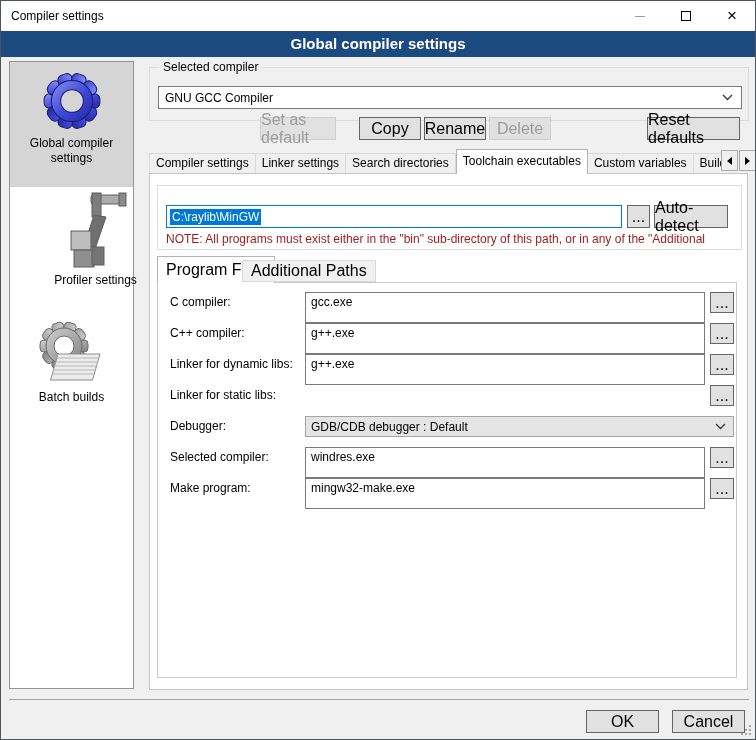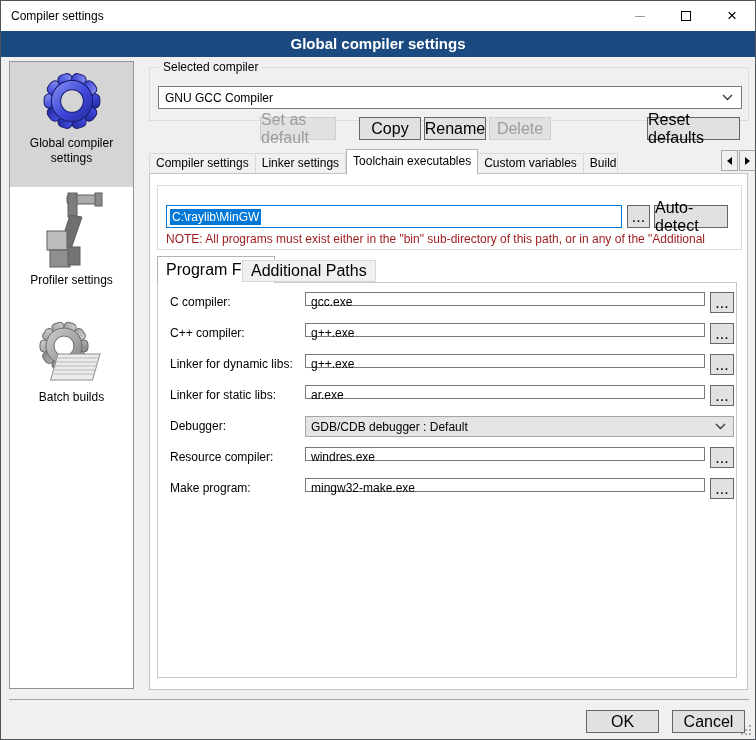--- a/index.html
+++ b/index.html
@@ -17,21 +17,21 @@
   .glyph-close { font-size:17px; color:#000; line-height:10px; }
   
   .header { position:absolute; left:0; top:30px; width:754px; height:26px; background:#1a4a80;
             color:#fff; font-weight:bold; font-size:15px; text-align:center; line-height:25px; }
   
   .sidebar { position:absolute; left:8px; top:60px; width:125px; height:628px; background:#fff; border:1px solid #949494; }
   .side-item { width:100%; display:flex; flex-direction:column; align-items:center; text-align:center; font-size:12px; color:#000; cursor:default; }
   .side-item .lbl { line-height:15px; padding:2px 4px 6px; }
   .side-item.selected { background:#d5d5d5; }
   .s1 { padding-top:6px; min-height:125px; }
-  .s2 { margin-top:4px; }
+  .s2 { margin-top:4px;margin-left:24px; }
   .s3 { margin-top:24px; }
   
   .groupbox { position:absolute; border:1px solid #dcdcdc; }
   .groupbox > .gb-label { position:absolute; top:-8px; left:9px; font-size:12px; padding:0 4px; }
   .gb-gray  > .gb-label { background:#f0f0f0; }
   .gb-white > .gb-label { background:#ffffff; }
   
   #grp-compiler { left:148px; top:66px; width:600px; height:54px; }
   .combo { background:#fff; border:1px solid #7a7a7a; height:23px; display:flex; align-items:center; font-size:12px; padding-left:6px; }
   .combo .chev { margin-left:auto; padding-right:8px; display:flex; }
@@ -60,21 +60,21 @@
   #btn-autodetect  { left:496px; top:19px; width:74px; }
   .note { position:absolute; left:8px; top:46px; width:575px; font-size:12px; color:#9c1a1c; white-space:nowrap; overflow:hidden; }
   
   .subtab { position:absolute; font-size:16px; z-index:3; }
   #subtab-program { left:156px; top:255px; height:27px; background:#fff; border:1px solid #b4b4b4; border-bottom:none; line-height:25px; padding:0 8px; }
   #subtab-additional { left:241px; top:259px; height:22px; background:#f0f0f0; border:1px solid #d9d9d9; line-height:20px; padding:0 8px; }
   .subpage { position:absolute; left:156px; top:281px; width:580px; height:396px; background:#fff; border:1px solid #c9c9c9; z-index:2; }
   
   .frow { position:absolute; left:0; width:100%; height:23px; }
   .frow .flabel { position:absolute; left:12px; top:0; font-size:12px; line-height:21px; }
-  .finput { position:absolute; left:147px; width:400px; height:14px; background:#fff; border:1px solid #7a7a7a;
+  .finput { position:absolute; left:147px; width:400px; height:31px; background:#fff; border:1px solid #7a7a7a;
             font-size:12px; line-height:19px; padding-left:5px; }
   .fbrowse { position:absolute; left:552px; width:24px; height:21px; top:0; }
   .fcombo { position:absolute; left:147px; width:429px; height:21px; background:#e5e5e5; border:1px solid #a5a5a5;
             font-size:12px; display:flex; align-items:center; padding-left:5px; }
   .fcombo .chev { margin-left:auto; padding-right:7px; display:flex; }
   
   .footer-sep { position:absolute; left:8px; top:698px; width:740px; height:1px; background:#a3a3a3; }
   #btn-ok { left:585px; top:709px; width:73px; }
   #btn-cancel { left:671px; top:709px; width:73px; }
   .grip { position:absolute; right:4px; bottom:4px; width:2px; height:2px; background:#a8a8a8;
@@ -175,20 +175,21 @@
     <div class="btn disabled" style="left:110px; top:49px; width:76px;">Set as default</div>
     <div class="btn" style="left:209px; top:49px; width:62px;">Copy</div>
     <div class="btn" style="left:274px; top:49px; width:62px;">Rename</div>
     <div class="btn disabled" style="left:339px; top:49px; width:62px;">Delete</div>
     <div class="btn" style="left:497px; top:49px; width:93px;">Reset defaults</div>
   </div>
 
   <div class="tabstrip">
     <span class="tab">Compiler settings</span>
     <span class="tab">Linker settings</span>
+    <span class="tab">Search directories</span>
     <span class="tab active">Toolchain executables</span>
     <span class="tab">Custom variables</span>
     <span class="tab clip">Build options</span>
   </div>
   <div class="tabarrow" id="arrow-left">
       <span class="tri-l"></span>
     </div>
   <div class="tabarrow" id="arrow-right">
       <span class="tri-r"></span>
     </div>
@@ -222,38 +223,37 @@
     </div>
 
     <div class="frow" style="top:71px;">
       <span class="flabel">Linker for dynamic libs:</span>
       <span class="finput">g++.exe</span>
       <span class="btn fbrowse">...</span>
     </div>
 
     <div class="frow" style="top:102px;">
       <span class="flabel">Linker for static libs:</span>
-      <span class="finput">ar.exe</span>
       <span class="btn fbrowse">...</span>
     </div>
 
     <div class="frow" style="top:133px;">
       <span class="flabel">Debugger:</span>
       <span class="fcombo">
         <span>GDB/CDB debugger : Default</span>
         <span class="chev">
           <svg width="11" height="7">
               <polyline points="1,1 5.5,5.5 10,1" fill="none" stroke="#3c3c3c" stroke-width="1.4"></polyline>
             </svg>
         </span>
       </span>
     </div>
 
     <div class="frow" style="top:164px;">
-      <span class="flabel">Resource compiler:</span>
+      <span class="flabel">Selected compiler:</span>
       <span class="finput">windres.exe</span>
       <span class="btn fbrowse">...</span>
     </div>
 
     <div class="frow" style="top:195px;">
       <span class="flabel">Make program:</span>
       <span class="finput">mingw32-make.exe</span>
       <span class="btn fbrowse">...</span>
     </div>
 

